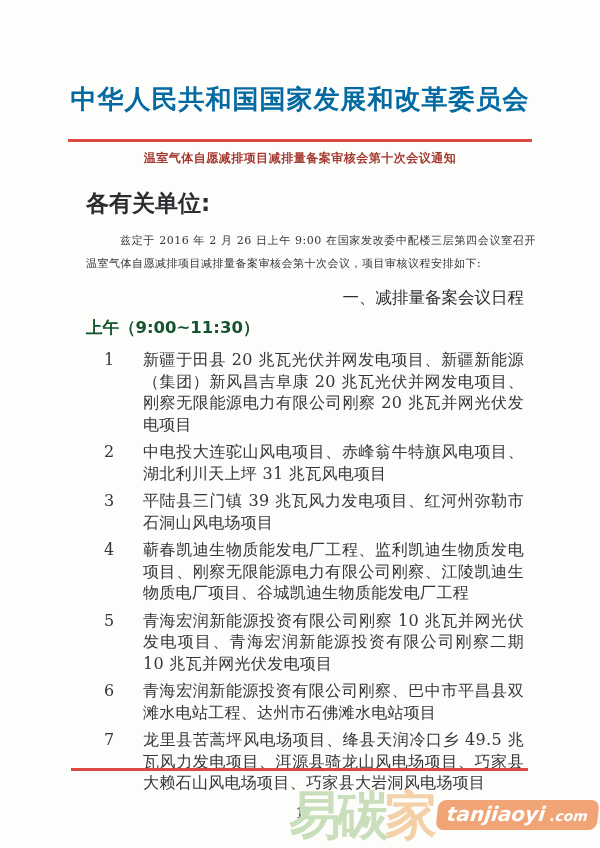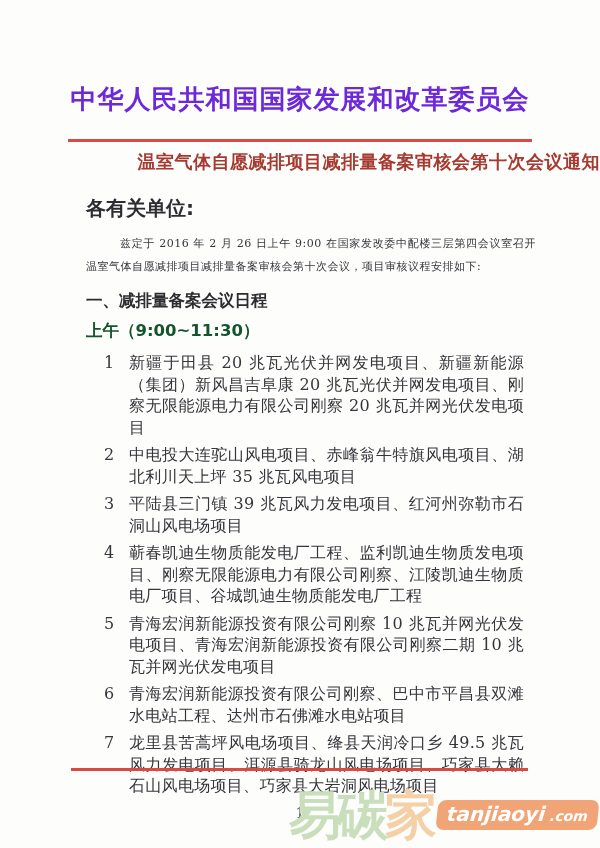--- a/index.html
+++ b/index.html
@@ -18,59 +18,60 @@
     font-family: "DejaVu Serif", "Liberation Serif", serif;
     color: #35353b;
   }
   .agency-title {
     margin: 84px 30px 0;
     text-align: center;
     font-size: 26px;
     font-weight: bold;
     letter-spacing: 1px;
     line-height: 30px;
-    color: #6d28d9;
+    color: #0369a1;
   }
   .rule {
     height: 0;
     border-top: 3px solid #db4a42;
   }
   .rule-top {
     width: 464px;
     margin: 25px auto 0;
   }
   .doc-title {
     margin-top: 8px;
-    text-align: right;
-    font-size: 18px;
+    text-align: center;
+    font-size: 12px;
     font-weight: bold;
     letter-spacing: 0.5px;
     color: #a53a31;
   }
   .salutation {
     margin: 21px 76px 0 86px;
-    font-size: 20px;
+    font-size: 23px;
     font-weight: bold;
     color: #2c2c31;
     font-family: "DejaVu Sans", "Liberation Sans", sans-serif;
   }
   .intro {
     margin: 10px 64px 0 86px;
     font-size: 11px;
     line-height: 23px;
     text-indent: 34px;
     text-align: justify;
     letter-spacing: 0.5px;
   }
   .section-heading {
     margin: 12px 76px 0 86px;
     font-size: 16.5px;
-    font-weight: bold;
+    font-weight: normal;
     color: #2c2c31;
     font-family: "DejaVu Sans", "Liberation Sans", sans-serif;
+    text-align: right;
   }
   .session-heading {
     margin: 8px 76px 0 86px;
     font-size: 16.5px;
     font-weight: bold;
     color: #14532d;
     font-family: "DejaVu Sans", "Liberation Sans", sans-serif;
   }
   .agenda {
     margin: 10px 76px 0 104px;
@@ -82,20 +83,21 @@
     line-height: 21.5px;
     letter-spacing: 0.3px;
     text-align: justify;
   }
   .agenda-item .num {
     flex: 0 0 16px;
     margin-right: 9px;
   }
   .agenda-item .txt {
     flex: 1;
+    margin-left: 14px;
   }
   .rule-bottom {
     position: absolute;
     top: 768px;
     left: 71px;
     width: 457px;
   }
   .page-number {
     position: absolute;
     top: 805px;
@@ -164,21 +166,21 @@
 
   <div class="session-heading">上午（9:00~11:30）</div>
 
   <div class="agenda">
     <div class="agenda-item">
       <span class="num">1</span>
       <span class="txt">新疆于田县 20 兆瓦光伏并网发电项目、新疆新能源（集团）新风昌吉阜康 20 兆瓦光伏并网发电项目、刚察无限能源电力有限公司刚察 20 兆瓦并网光伏发电项目</span>
     </div>
     <div class="agenda-item">
       <span class="num">2</span>
-      <span class="txt">中电投大连驼山风电项目、赤峰翁牛特旗风电项目、湖北利川天上坪 35 兆瓦风电项目</span>
+      <span class="txt">中电投大连驼山风电项目、赤峰翁牛特旗风电项目、湖北利川天上坪 31 兆瓦风电项目</span>
     </div>
     <div class="agenda-item">
       <span class="num">3</span>
       <span class="txt">平陆县三门镇 39 兆瓦风力发电项目、红河州弥勒市石洞山风电场项目</span>
     </div>
     <div class="agenda-item">
       <span class="num">4</span>
       <span class="txt">蕲春凯迪生物质能发电厂工程、监利凯迪生物质发电项目、刚察无限能源电力有限公司刚察、江陵凯迪生物质电厂项目、谷城凯迪生物质能发电厂工程</span>
     </div>
     <div class="agenda-item">

